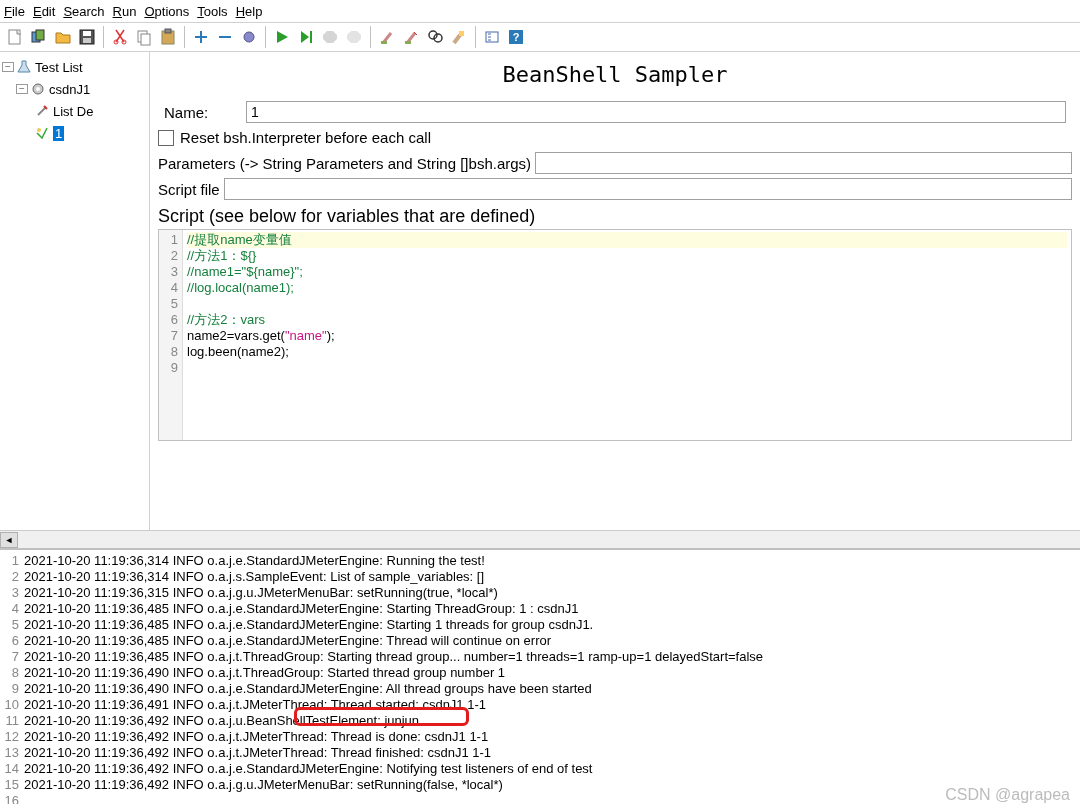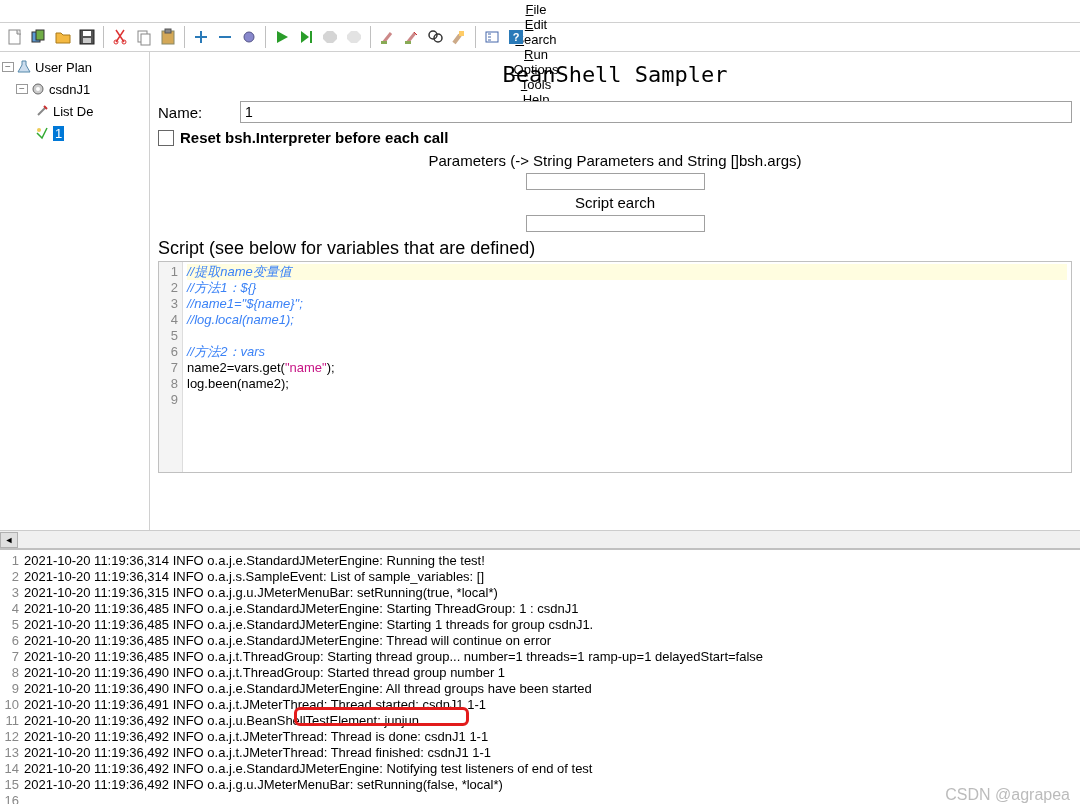--- a/index.html
+++ b/index.html
@@ -1,45 +1,45 @@
 <!DOCTYPE html>
 <html><head>
 <meta charset="utf-8">
 <style>
 * { margin: 0; padding: 0; box-sizing: border-box; font-family: "SimSun", "Microsoft YaHei", sans-serif; }
 body { width: 1080px; height: 810px; background: #fff; font-size: 12px; position: relative; overflow: hidden; }
-.menubar { height: 22px; display: flex; align-items: center; padding: 2px 4px; font-size: 13px; flex-direction: column; }
+.menubar { height: 22px; display: flex; align-items: center; padding: 2px 4px; font-size: 13px; }
 .menubar span { margin-right: 8px; cursor: default; }
 .menubar span u { text-decoration: underline; }
 .toolbar { height: 30px; border-top: 1px solid #d0d0d0; border-bottom: 1px solid #d0d0d0; display: flex; align-items: center; padding: 2px 4px; gap: 2px; }
 .toolbar .sep { width: 1px; height: 22px; background: #c0c0c0; margin: 0 3px; }
 .tb-icon { width: 22px; height: 22px; display: flex; align-items: center; justify-content: center; border-radius: 2px; }
 .main { display: flex; height: 478px; }
 .tree { width: 150px; border-right: 1px solid #d0d0d0; padding: 4px 2px; font-size: 13px; overflow: hidden; }
 .tree-row { display: flex; align-items: center; height: 22px; white-space: nowrap; }
 .tree-row .exp { width: 12px; text-align: center; color: #666; font-size: 10px; border: 1px solid #999; height: 10px; line-height: 8px; margin-right: 2px; }
 .tree-row .icn { width: 16px; height: 16px; margin-right: 3px; display: inline-flex; align-items: center; justify-content: center; }
 .tree-row.sel .lbl { background: #0078d7; color: #fff; padding: 0 2px; }
 .indent1 { padding-left: 14px; }
 .indent2 { padding-left: 32px; }
 .editor { flex: 1; padding: 6px 8px; font-family: "NSimSun", monospace; }
 .editor-title { font-size: 22px; font-family: "NSimSun", monospace; margin: 4px 0 14px 0; text-align: center; }
-.field-row { display: flex; align-items: center; margin: 4px 0; font-size: 15px; }
+.field-row { display: flex; align-items: center; margin: 4px 6px; font-size: 15px; }
 .field-row .lbl { min-width: 82px; }
 .field-row input[type=text] { flex: 1; border: 1px solid #a0a0a0; height: 22px; padding: 1px 4px; font-family: inherit; font-size: 14px; }
-.chk-row { display: flex; align-items: center; margin: 6px 0; font-size: 15px; gap: 6px; font-weight: bold; }
+.chk-row { display: flex; align-items: center; margin: 6px 0; font-size: 15px; gap: 6px; }
 .chk { width: 16px; height: 16px; border: 1px solid #666; display: inline-block; }
-.params-row { display: flex; align-items: center; margin: 4px 0; font-size: 15px; gap: 4px; flex-direction: column; }
+.params-row { display: flex; align-items: center; margin: 4px 0; font-size: 15px; gap: 4px; }
 .params-row input { flex: 1; border: 1px solid #a0a0a0; height: 22px; }
 .script-label { font-size: 18px; margin: 6px 0 0 0; }
 .code-editor { border: 1px solid #c0c0c0; height: 212px; margin-top: 2px; display: flex; font-family: Consolas, monospace; font-size: 13px; }
 .gutter { width: 24px; background: #f4f4f4; border-right: 1px solid #ddd; text-align: right; padding: 2px 4px 0 0; color: #888; line-height: 16px; }
 .code-body { flex: 1; padding: 2px 4px; line-height: 16px; }
 .code-body .hl { background: #fffde0; display: block; }
-.cmt { color: #3b82f6; font-style: italic; }
+.cmt { color: #15803d; }
 .str { color: #c71585; }
 .scrollbar-h { height: 18px; border-top: 1px solid #ccc; background: #f0f0f0; display: flex; align-items: center; }
 .scroll-btn { width: 18px; height: 16px; background: #e0e0e0; border: 1px solid #b0b0b0; text-align: center; font-size: 9px; line-height: 14px; }
 .log-pane { border-top: 2px solid #c0c0c0; height: 256px; display: flex; font-family: Consolas, monospace; font-size: 13px; overflow: hidden; }
 .log-gutter { width: 22px; text-align: right; padding: 3px 3px 0 0; color: #888; line-height: 16px; }
 .log-body { flex: 1; padding: 3px 2px; line-height: 16px; white-space: pre; position: relative; }
 .highlight-box { position: absolute; border: 3px solid #e21b1b; border-radius: 6px; }
 .watermark { position: absolute; right: 10px; bottom: 6px; color: rgba(120,120,120,.5); font-size: 16px; font-family: sans-serif; }
 </style>
 </head>
@@ -181,21 +181,21 @@
 
 <div class="main">
   <div class="tree">
     <div class="tree-row">
       <span class="exp">−</span>
       <span class="icn">
           <svg width="14" height="14">
             <path d="M5 1h4v4l4 7H1l4-7z" fill="#cde" stroke="#58a"></path>
           </svg>
         </span>
-      <span class="lbl">User Plan</span>
+      <span class="lbl">Test List</span>
     </div>
     <div class="tree-row indent1">
       <span class="exp">−</span>
       <span class="icn">
           <svg width="14" height="14">
             <circle cx="7" cy="7" r="5" fill="#ccc" stroke="#666"></circle>
             <circle cx="7" cy="7" r="2" fill="#fff"></circle>
           </svg>
         </span>
       <span class="lbl">csdnJ1</span>
@@ -233,21 +233,21 @@
       <span class="chk"></span>
       <span>Reset bsh.Interpreter before each call</span>
     </div>
 
     <div class="params-row">
       <span>Parameters (-&gt; String Parameters and String []bsh.args)</span>
       <input type="text" value="" style="">
     </div>
 
     <div class="params-row">
-      <span>Script earch</span>
+      <span>Script file</span>
       <input type="text" value="" style="">
     </div>
 
     <div class="script-label">Script (see below for variables that are defined)</div>
 
     <div class="code-editor">
       <div class="gutter">1<br>2<br>3<br>4<br>5<br>6<br>7<br>8<br>9</div>
       <div class="code-body">
 <span class="hl"><span class="cmt">//提取name变量值</span></span><span class="cmt">//方法1：${}</span><br><span class="cmt">//name1="${name}";</span><br><span class="cmt">//log.local(name1);</span><br><br><span class="cmt">//方法2：vars</span><br><span><span>name2=vars.get(</span><span class="str">"name"</span><span>);</span></span><br><span>log.been(name2);</span>
       </div>

